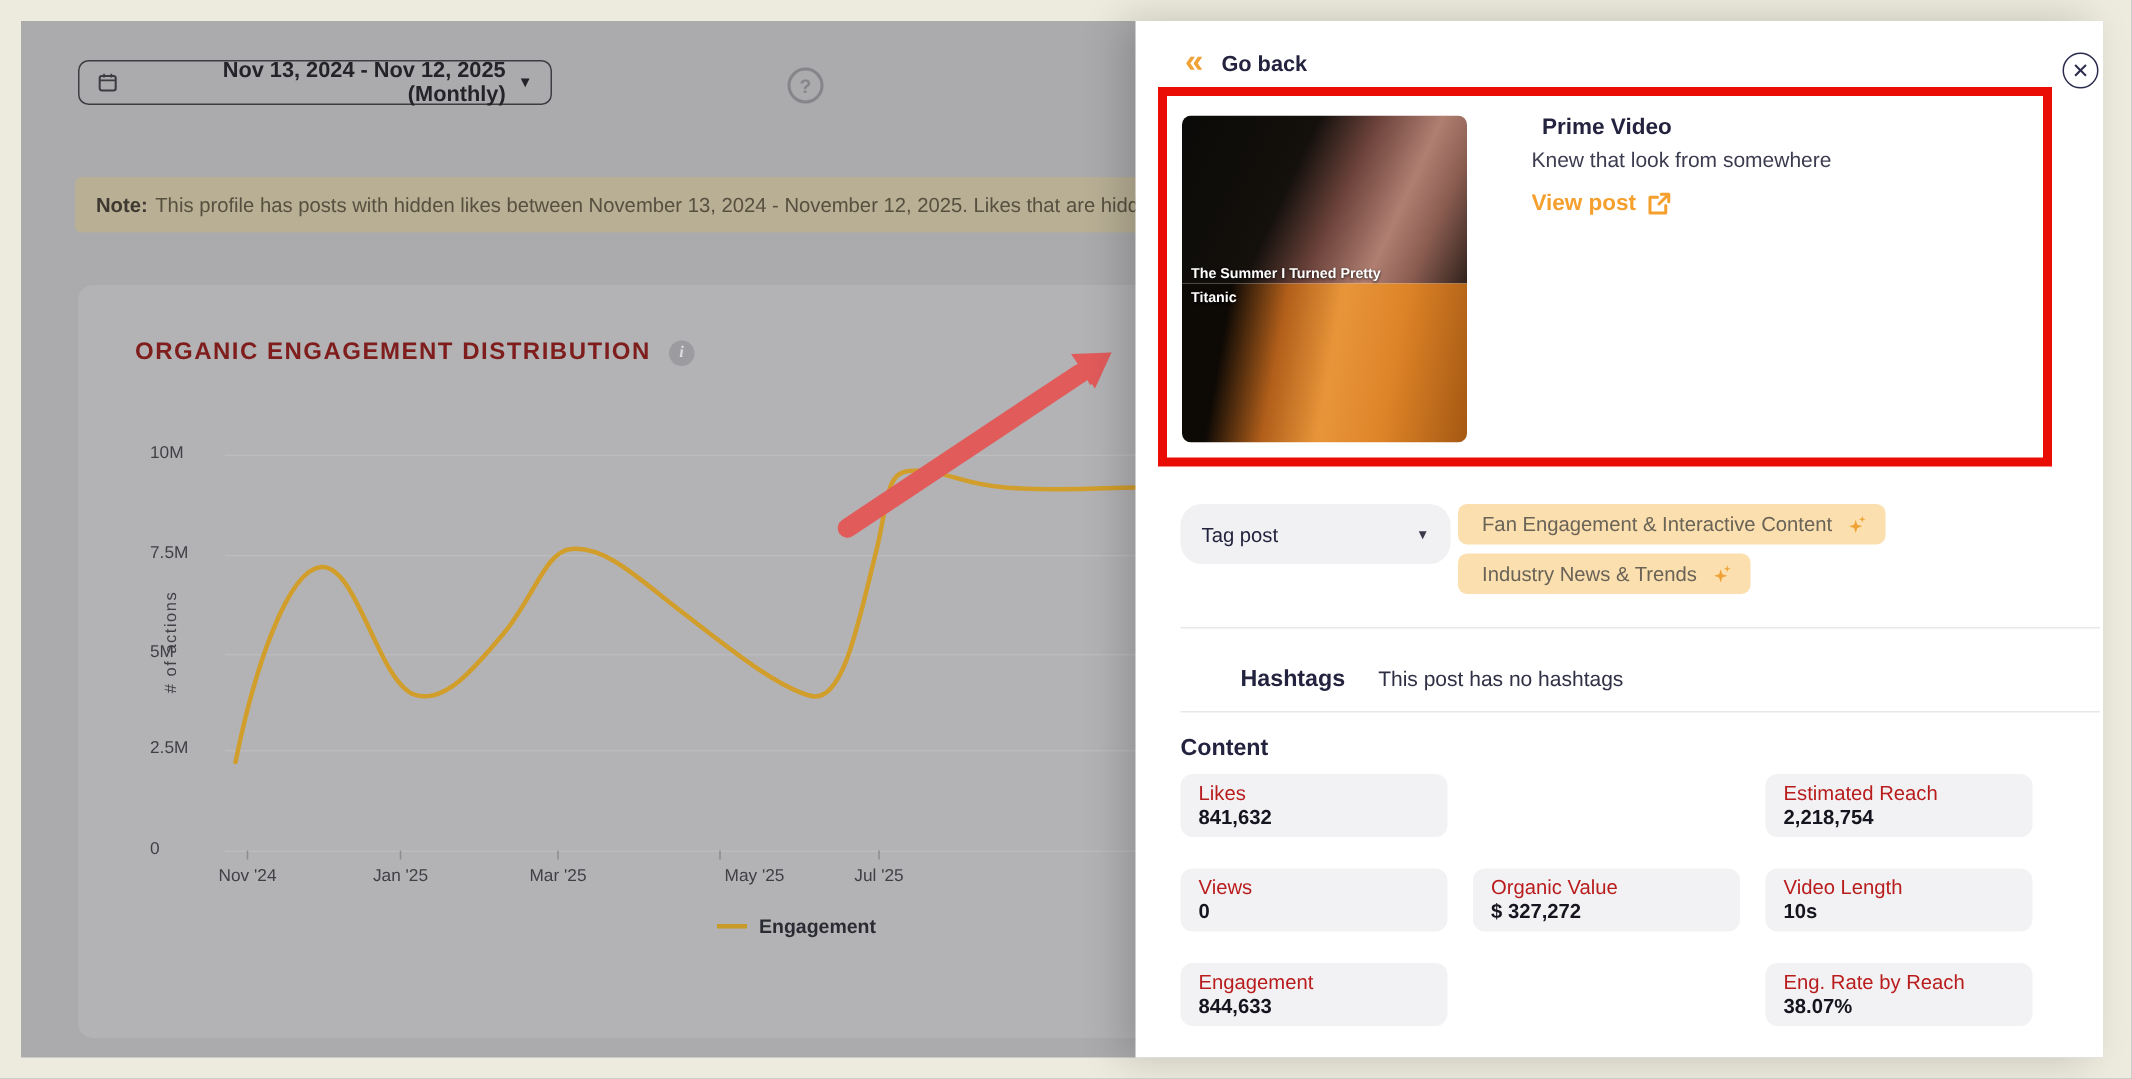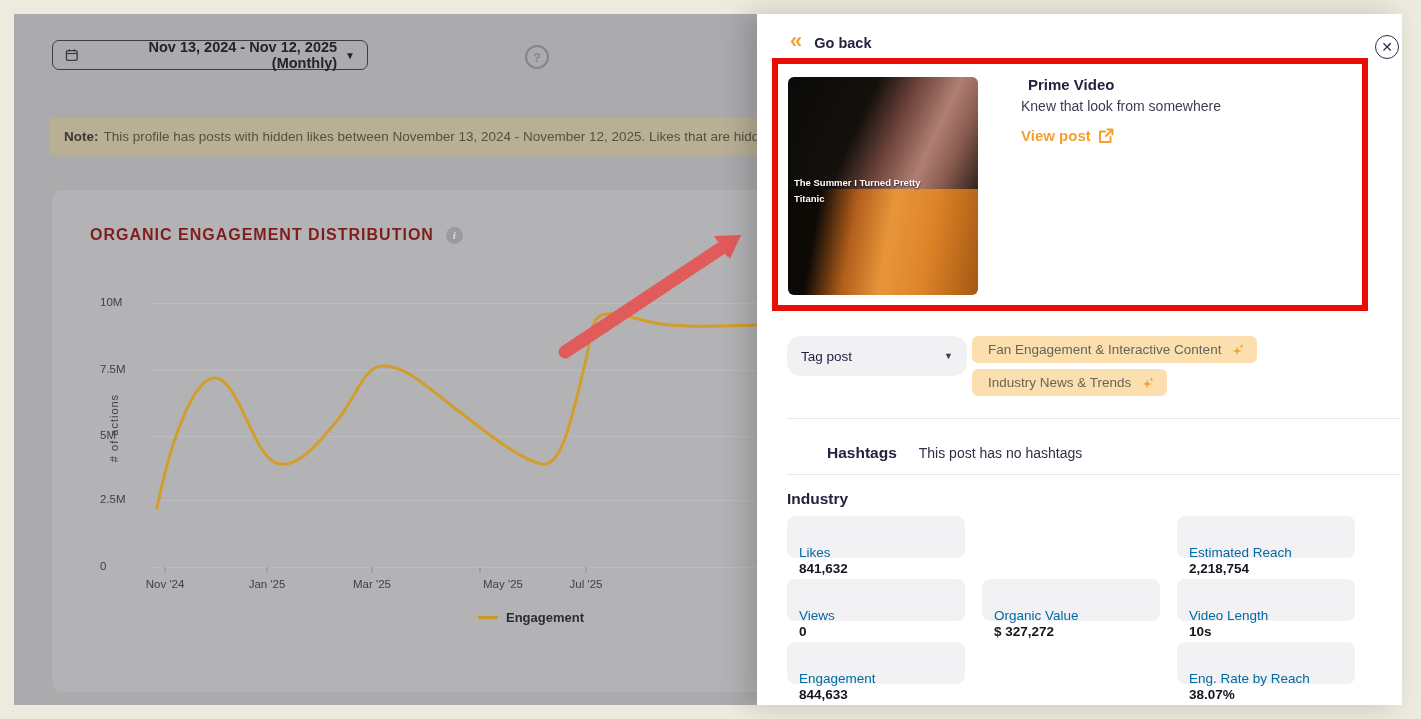--- a/index.html
+++ b/index.html
@@ -73,21 +73,21 @@
   .pill{position:absolute;left:215px;height:27px;background:#FBDFAE;border-radius:6px;
     display:flex;align-items:center;gap:10px;padding:0 12px 0 16px;font-size:13.5px;color:#6A6357;box-sizing:border-box;cursor:pointer;}
   .pill1{top:322px;}
   .pill2{top:355px;}
   .divider{position:absolute;left:30px;width:613px;height:1px;background:#E8E8EC;}
   .hashtags-row{position:absolute;left:30px;top:430px;display:flex;align-items:baseline;gap:22px;margin-left:40px;}
   .section-title{font-size:15.5px;font-weight:700;color:#23233F;}
   .hashtags-empty{font-size:14px;color:#2F2F45;}
   .metrics-title{position:absolute;left:30px;top:476px;}
   .mcard{position:absolute;width:178px;height:42px;background:#F2F2F4;border-radius:8px;padding:5px 12px;box-sizing:border-box;}
-  .mcard .mlabel{font-size:13.5px;color:#0369a1;margin-top:24px;}
+  .mcard .mlabel{font-size:13.5px;color:#b91c1c;}
   .mcard .mvalue{font-size:13.5px;font-weight:700;color:#15151F;margin-top:1px;}
   .c0{left:30px}.c1{left:225px}.c2{left:420px}
   .r0{top:502px}.r1{top:565px}.r2{top:628px}
 </style>
 </head>
 <body>
 
 <div class="dashboard">
 
   <div class="btn-outline date-btn">
@@ -215,21 +215,21 @@
 
   <div class="divider" style="top:404px"></div>
 
   <div class="hashtags-row">
     <span class="section-title">Hashtags</span>
     <span class="hashtags-empty">This post has no hashtags</span>
   </div>
 
   <div class="divider" style="top:460px"></div>
 
-  <span class="section-title metrics-title" style="position:absolute">Industry</span>
+  <span class="section-title metrics-title" style="position:absolute">Content</span>
 
   <div class="mcard c0 r0">
     <div class="mlabel">Likes</div>
     <div class="mvalue">841,632</div>
   </div>
   <div class="mcard c2 r0">
     <div class="mlabel">Estimated Reach</div>
     <div class="mvalue">2,218,754</div>
   </div>
   <div class="mcard c0 r1">

